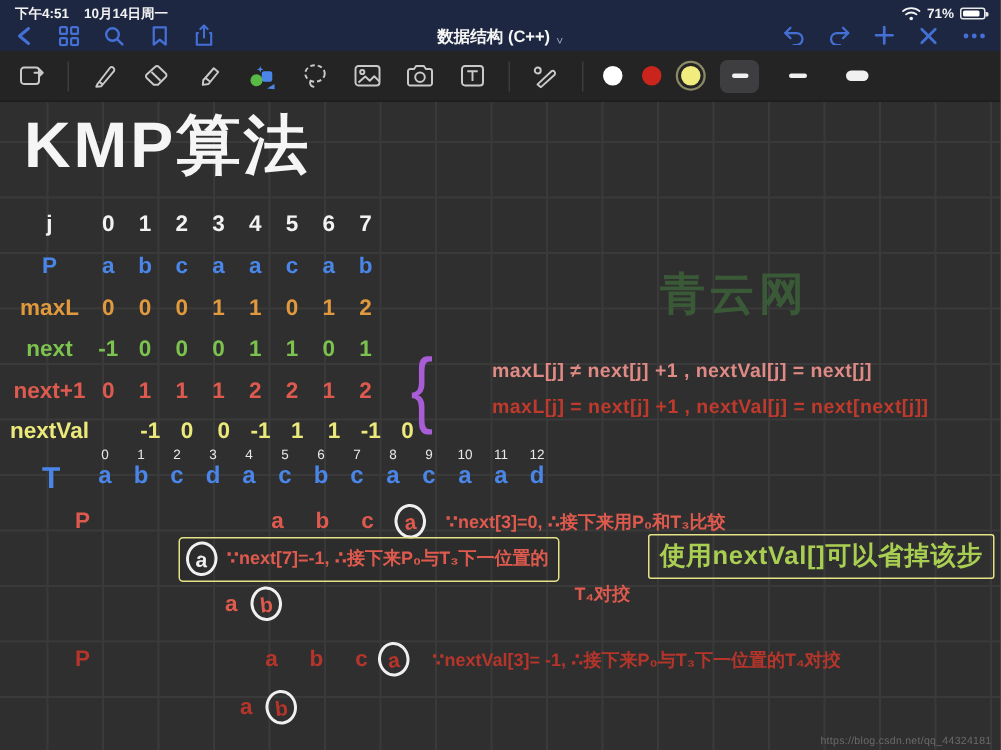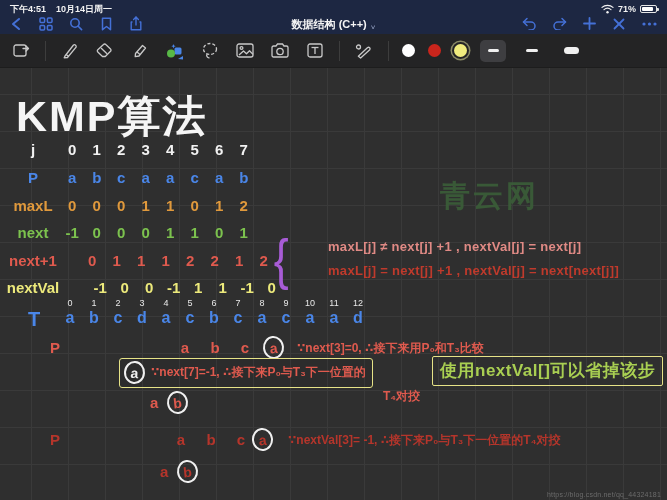--- a/index.html
+++ b/index.html
@@ -31,21 +31,21 @@
   .wbtn.selected { background:#3e3e41; }
   .w-thin { width:11px; height:2.5px; background:#f0f0f0; border-radius:2px; }
   .w-med { width:12px; height:3.5px; background:#f0f0f0; border-radius:2px; }
   .w-thick { width:15px; height:7px; background:#f0f0f0; border-radius:4px; }
 
   
   .canvas { position:absolute; top:68px; left:0; width:667px; height:432px; background-color:#2f2f2f; cursor:crosshair;
     background-image:linear-gradient(#3a3a3a 1px, transparent 1px),linear-gradient(90deg,#3a3a3a 1px, transparent 1px);
     background-size:37px 37px; background-position:-6px -11px; }
   .canvas * { position:absolute; white-space:nowrap; }
-  .note-title { left:16px; top:20px; font-size:43px; font-weight:bold; color:#f5f5f5; letter-spacing:2px; }
+  .note-title { left:16px; top:0; font-size:43px; font-weight:bold; color:#f5f5f5; letter-spacing:2px; }
   .trow { display:flex; left:6px; font-size:15px; font-weight:bold; }
   .tlabel { position:static; width:54px; text-align:center; }
   .cells { position:static; display:flex; }
   .cell { position:static; width:24.5px; text-align:center; }
   .tcellw { width:24px; }
   .brace { left:272px; top:158px; font-size:56px; font-weight:normal; transform:scaleX(0.8); }
   .formula { left:292px; font-size:13px; font-weight:bold; letter-spacing:0.3px;margin-left:36px; }
   .t-indices { left:58px; top:230px; display:flex; font-size:9px; color:#e8e8e8; }
   .t-letters { left:58px; top:241px; display:flex; font-size:16px; font-weight:bold; }
   .t-label { left:28px; top:240px; font-size:20px; font-weight:bold; }
@@ -325,21 +325,21 @@
           <span class="cell">-1</span>
           <span class="cell">0</span>
           <span class="cell">0</span>
           <span class="cell">0</span>
           <span class="cell">1</span>
           <span class="cell">1</span>
           <span class="cell">0</span>
           <span class="cell">1</span>
         </div>
     </div>
-    <div class="trow" style="top: 184px; color: rgb(223, 90, 78); gap: 20px;">
+    <div class="trow" style="top: 184px; color: rgb(223, 90, 78);">
       <span class="tlabel">next+1</span>
       <div class="cells">
           <span class="cell">0</span>
           <span class="cell">1</span>
           <span class="cell">1</span>
           <span class="cell">1</span>
           <span class="cell">2</span>
           <span class="cell">2</span>
           <span class="cell">1</span>
           <span class="cell">2</span>

